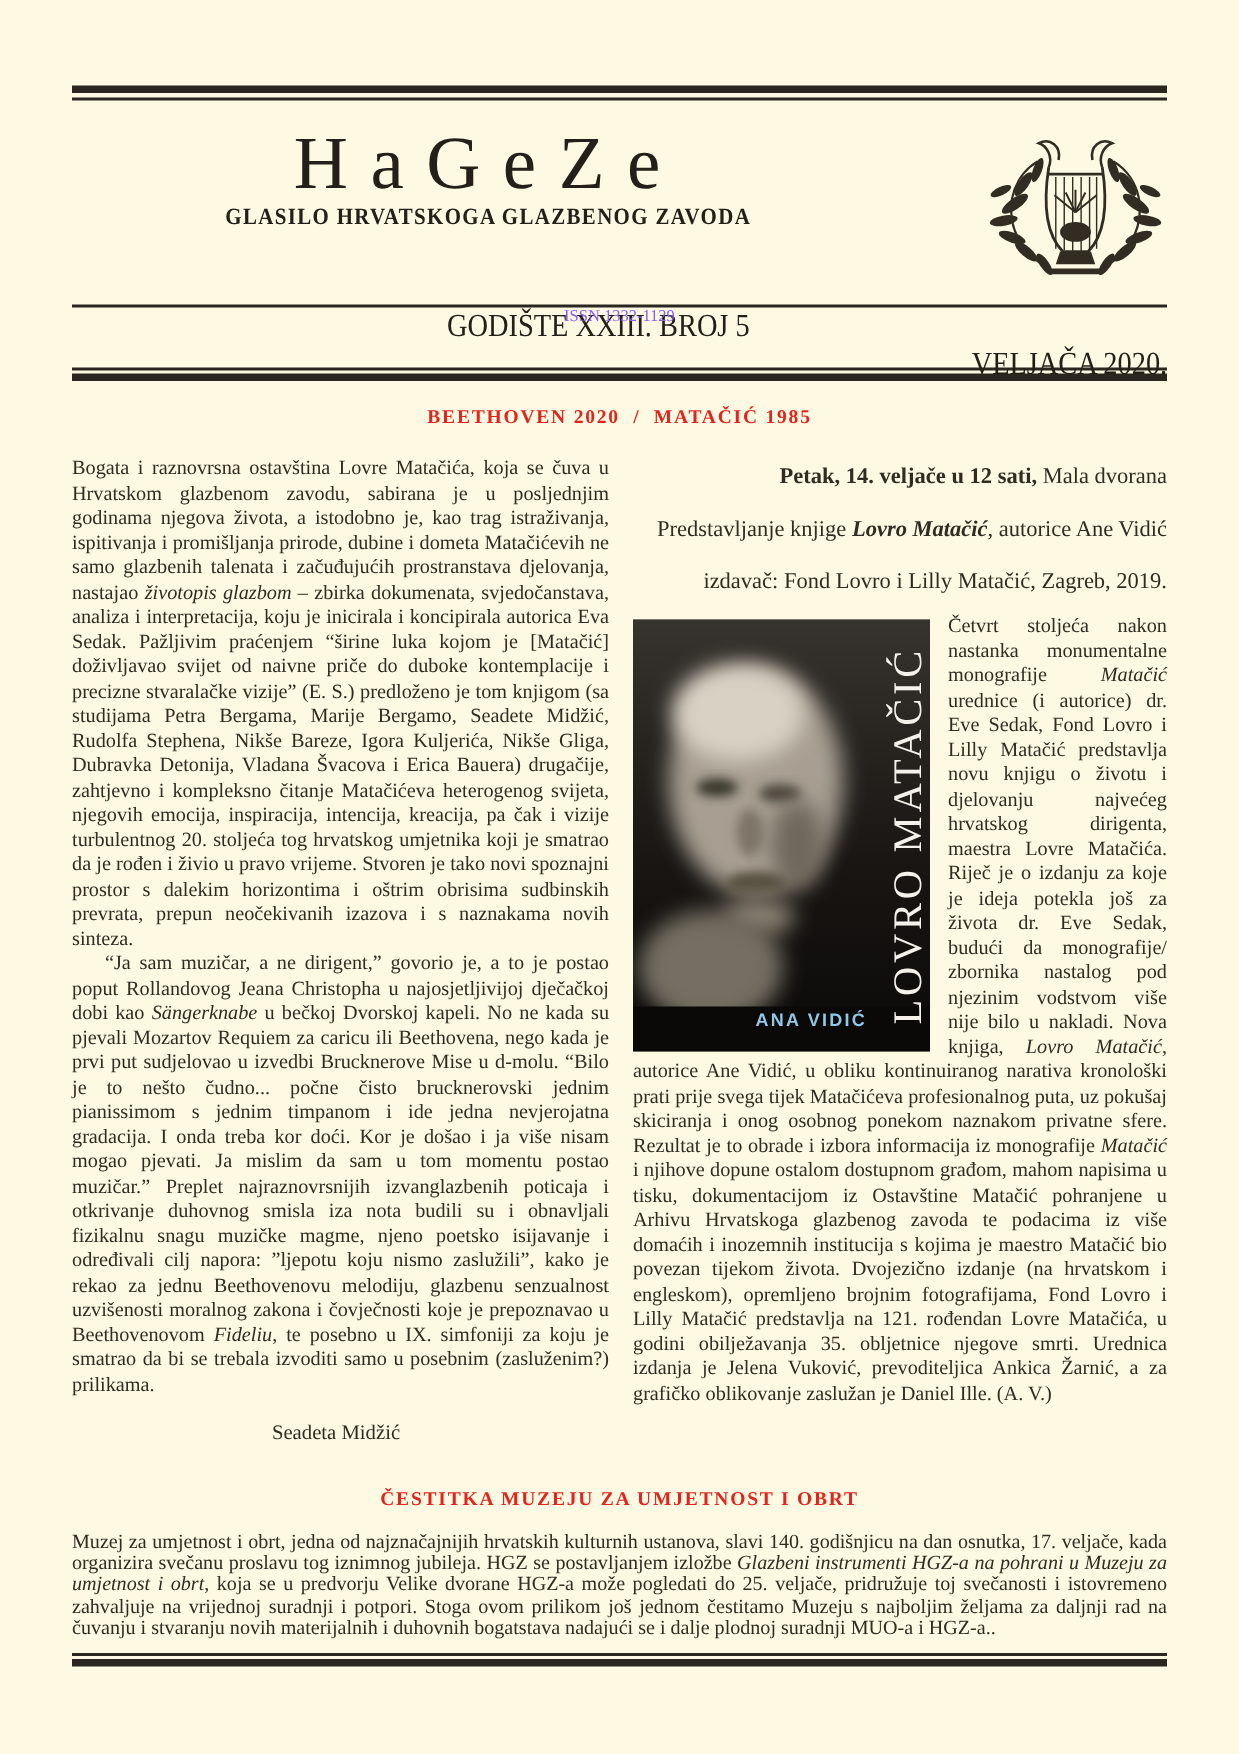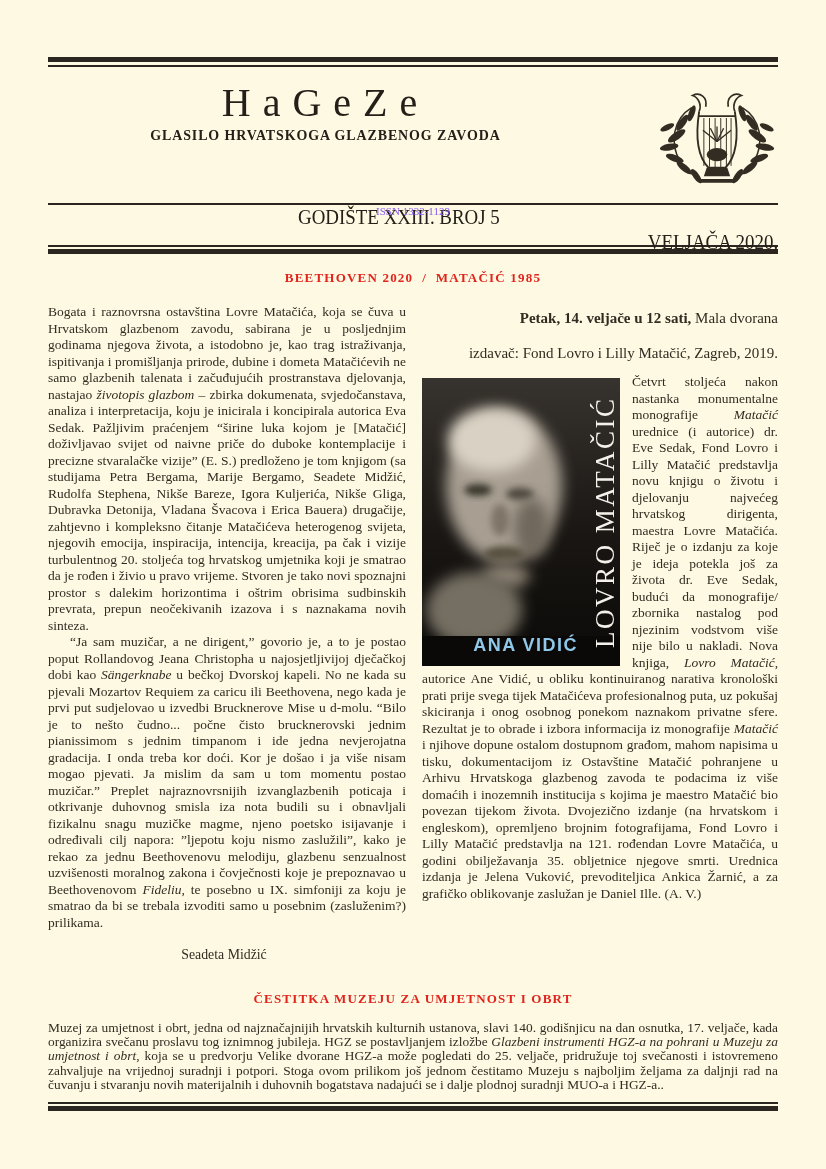--- a/index.html
+++ b/index.html
@@ -14,21 +14,21 @@
 
   
   .thick{height:5px;background:#2b2620;}
   .thin{height:2px;background:#2b2620;}
   .gap3{height:3px;} .gap2{height:2px;}
 
   
   .masthead{position:relative;height:120px;}
   .mast-text{padding-right:175px;text-align:center;}
   .mast-title{
-    font-size:40px;line-height:1;letter-spacing:0.30em;
+    font-size:50px;line-height:1;letter-spacing:0.30em;
     color:#242019;margin-top:16px;white-space:nowrap;
   }
   .mast-sub{
     font-size:15.5px;font-weight:700;letter-spacing:1px;color:#242019;
     transform:scaleX(0.9);transform-origin:center;margin-top:3px;white-space:nowrap;
   }
   .logo{position:absolute;right:0;top:2px;width:122px;height:112px;}
 
   
   .issuebar{display:flex;align-items:center;height:40px;}
@@ -65,21 +65,21 @@
   .cover svg{position:absolute;left:0;top:0;}
   .vtitle{
     position:absolute;top:4px;right:1px;height:280px;
     writing-mode:vertical-rl;transform:rotate(180deg);
     color:#f4f1ea;font-size:27px;letter-spacing:2.5px;line-height:1;
     text-align:center;white-space:nowrap;
   }
   .cover-author{
     position:absolute;bottom:13px;right:42px;
     font-family:"Liberation Sans","DejaVu Sans",sans-serif;
-    font-weight:700;font-size:18px;letter-spacing:1.5px;color:#8fc8e8;white-space:nowrap;
+    font-weight:700;font-size:12px;letter-spacing:1.5px;color:#8fc8e8;white-space:nowrap;
   }
 
   
   .bottom-body{font-size:13.4px;line-height:14.2px;text-align:justify;margin:0 0 10px 0;}
   .footrules{margin-top:8px;}
 </style>
 </head>
 <body>
 
 <div class="page">
@@ -170,20 +170,21 @@
 
   <div class="cols">
     <div class="col col-left">
       <p><span class="">Bogata i raznovrsna ostavština Lovre Matačića, koja se čuva u Hrvatskom glazbenom zavodu, sabirana je u posljednjim godinama njegova života, a istodobno je, kao trag istraživanja, ispitivanja i promišljanja prirode, dubine i dometa Matačićevih ne samo glazbenih talenata i začuđujućih prostranstava djelovanja, nastajao </span><span class="it">životopis glazbom</span><span class=""> – zbirka dokumenata, svjedočanstava, analiza i interpretacija, koju je inicirala i koncipirala autorica Eva Sedak. Pažljivim praćenjem “širine luka kojom je [Matačić] doživljavao svijet od naivne priče do duboke kontemplacije i precizne stvaralačke vizije” (E. S.) predloženo je tom knjigom (sa studijama Petra Bergama, Marije Bergamo, Seadete Midžić, Rudolfa Stephena, Nikše Bareze, Igora Kuljerića, Nikše Gliga, Dubravka Detonija, Vladana Švacova i Erica Bauera) drugačije, zahtjevno i kompleksno čitanje Matačićeva heterogenog svijeta, njegovih emocija, inspiracija, intencija, kreacija, pa čak i vizije turbulentnog 20. stoljeća tog hrvatskog umjetnika koji je smatrao da je rođen i živio u pravo vrijeme. Stvoren je tako novi spoznajni prostor s dalekim horizontima i oštrim obrisima sudbinskih prevrata, prepun neočekivanih izazova i s naznakama novih sinteza.</span></p>
       <p class="indent"><span class="">“Ja sam muzičar, a ne dirigent,” govorio je, a to je postao poput Rollandovog Jeana Christopha u najosjetljivijoj dječačkoj dobi kao </span><span class="it">Sängerknabe</span><span class=""> u bečkoj Dvorskoj kapeli. No ne kada su pjevali Mozartov Requiem za caricu ili Beethovena, nego kada je prvi put sudjelovao u izvedbi Brucknerove Mise u d-molu. “Bilo je to nešto čudno... počne čisto brucknerovski jednim pianissimom s jednim timpanom i ide jedna nevjerojatna gradacija. I onda treba kor doći. Kor je došao i ja više nisam mogao pjevati. Ja mislim da sam u tom momentu postao muzičar.” Preplet najraznovrsnijih izvanglazbenih poticaja i otkrivanje duhovnog smisla iza nota budili su i obnavljali fizikalnu snagu muzičke magme, njeno poetsko isijavanje i određivali cilj napora: ”ljepotu koju nismo zaslužili”, kako je rekao za jednu Beethovenovu melodiju, glazbenu senzualnost uzvišenosti moralnog zakona i čovječnosti koje je prepoznavao u Beethovenovom </span><span class="it">Fideliu</span><span class="">, te posebno u IX. simfoniji za koju je smatrao da bi se trebala izvoditi samo u posebnim (zasluženim?) prilikama.</span></p>
       <div class="signature">Seadeta Midžić</div>
     </div>
 
     <div class="col col-right">
       <div class="event"><span class="bd">Petak, 14. veljače u 12 sati,</span><span class=""> Mala dvorana</span></div>
+      <div class="event"><span class="">Predstavljanje knjige </span><span class="bdit">Lovro Matačić</span><span class="">, autorice Ane Vidić</span></div>
       <div class="event"><span class="">izdavač: Fond Lovro i Lilly Matačić, Zagreb, 2019.</span></div>
 
       <p>
         <span class="cover">
           <svg width="198" height="288" viewBox="0 0 198 288" aria-hidden="true">
             <defs>
               <filter id="b1" x="-50%" y="-50%" width="200%" height="200%">
                   <feGaussianBlur stdDeviation="7"></feGaussianBlur>
                 </filter>
               <filter id="b2" x="-50%" y="-50%" width="200%" height="200%">

